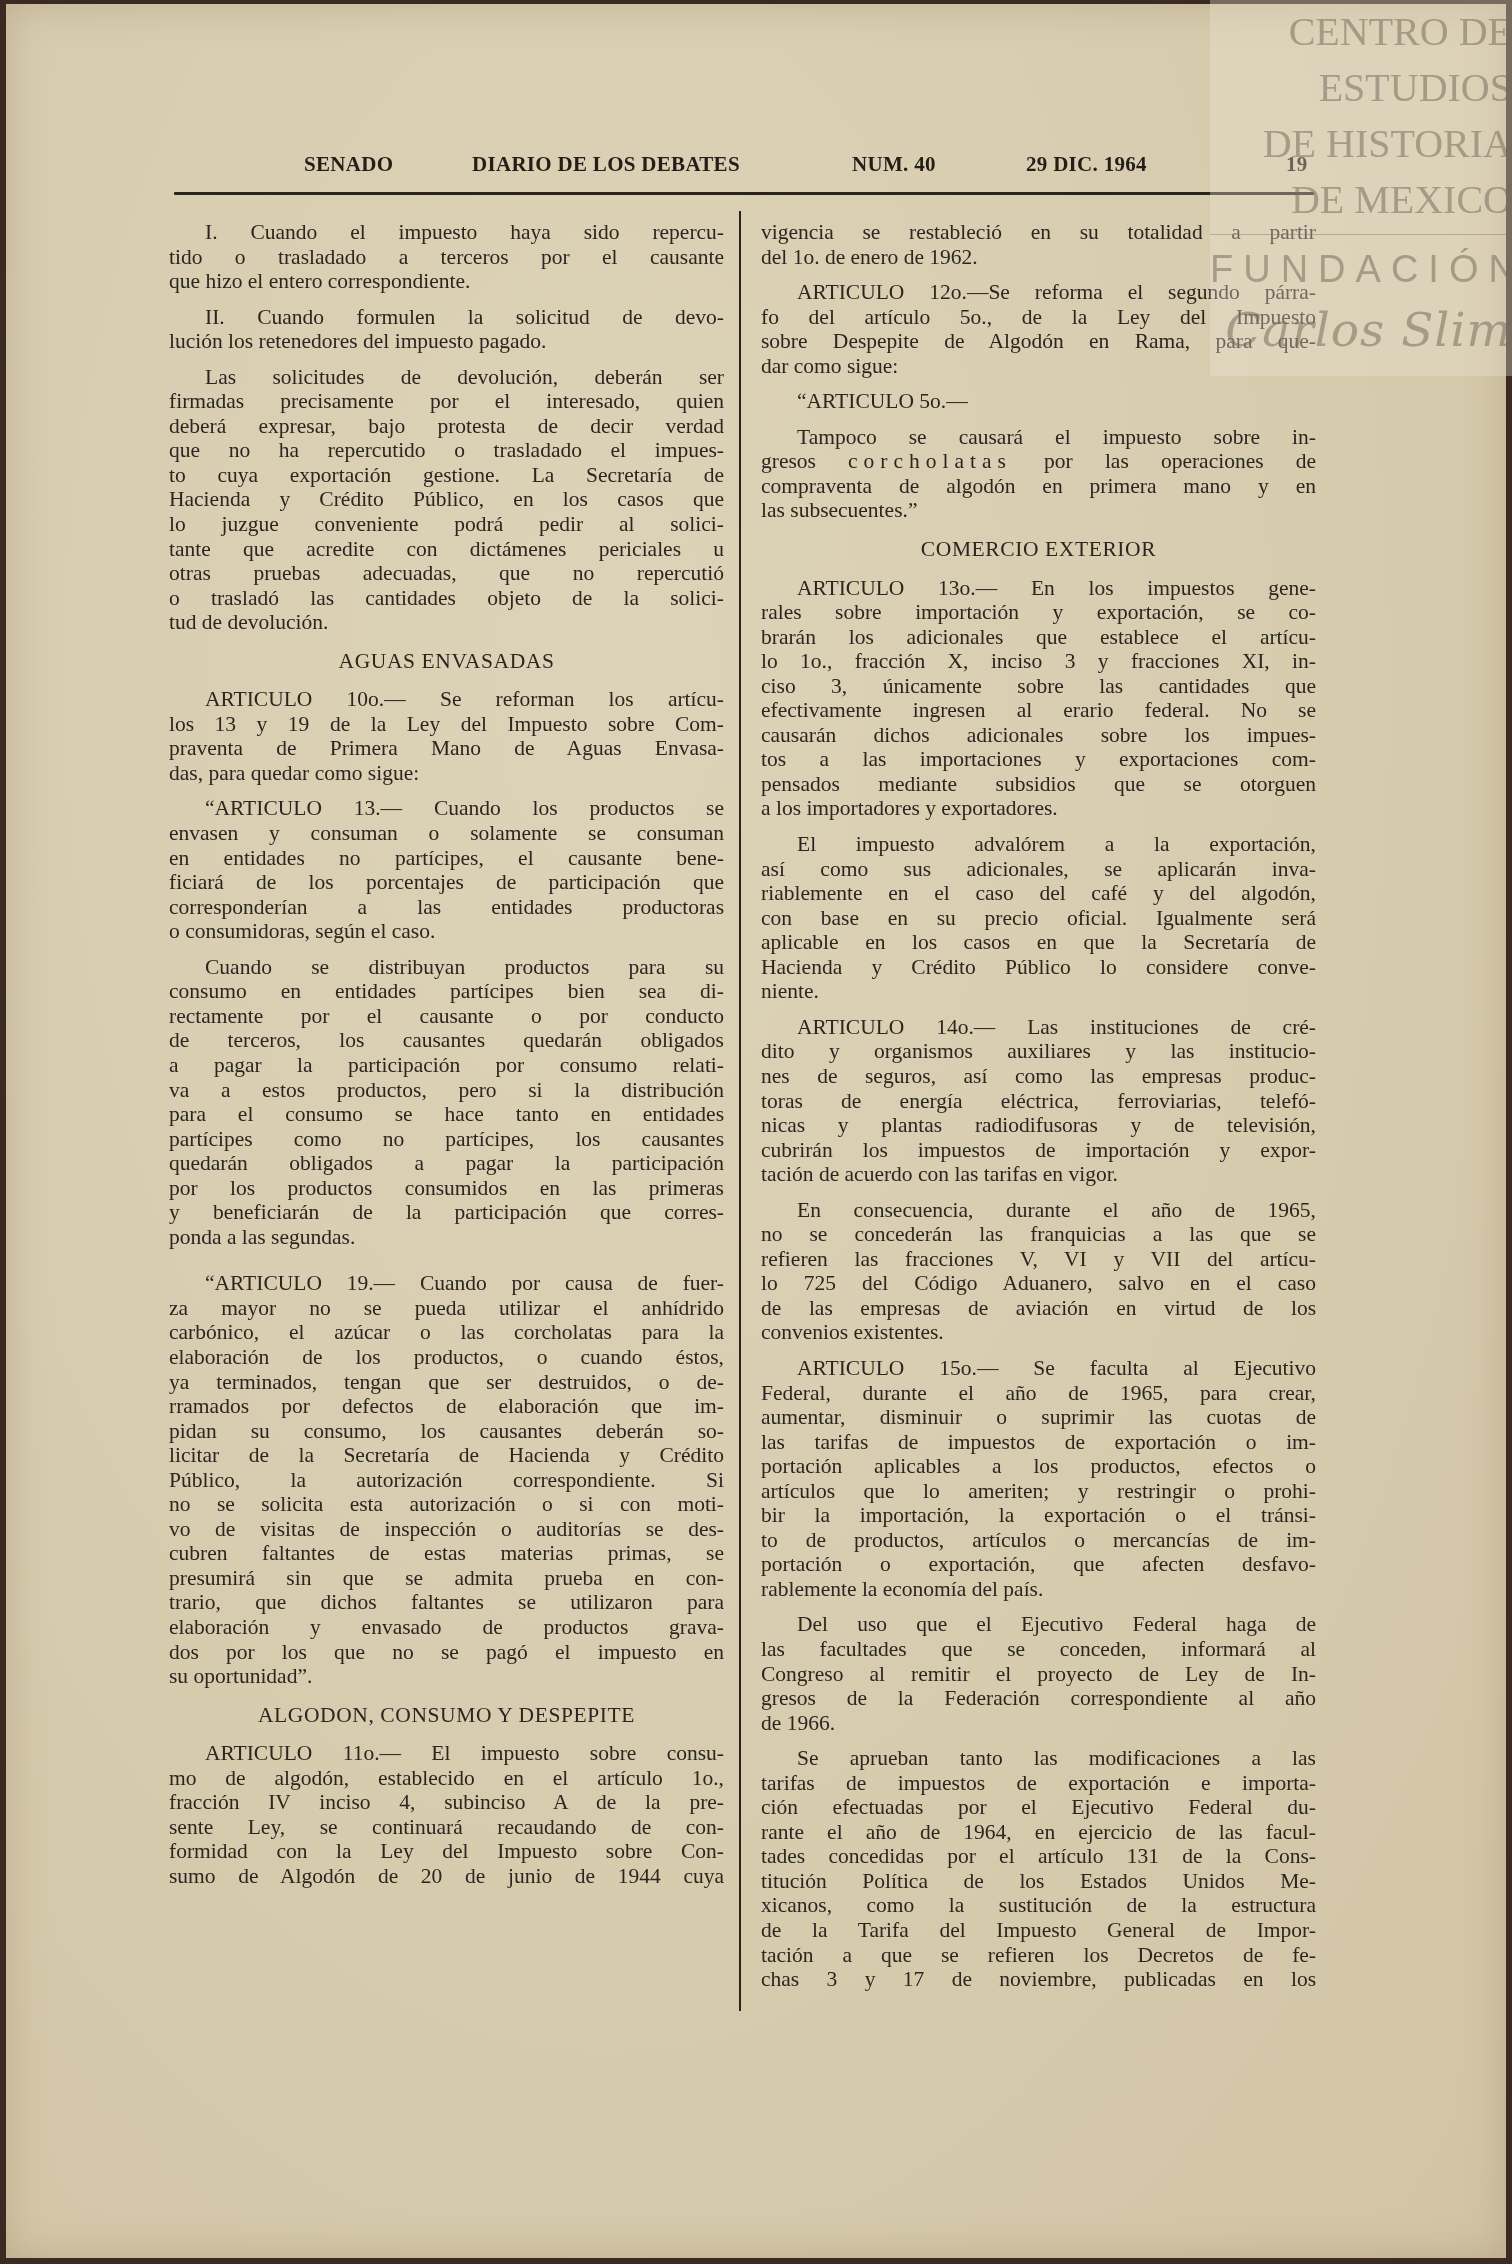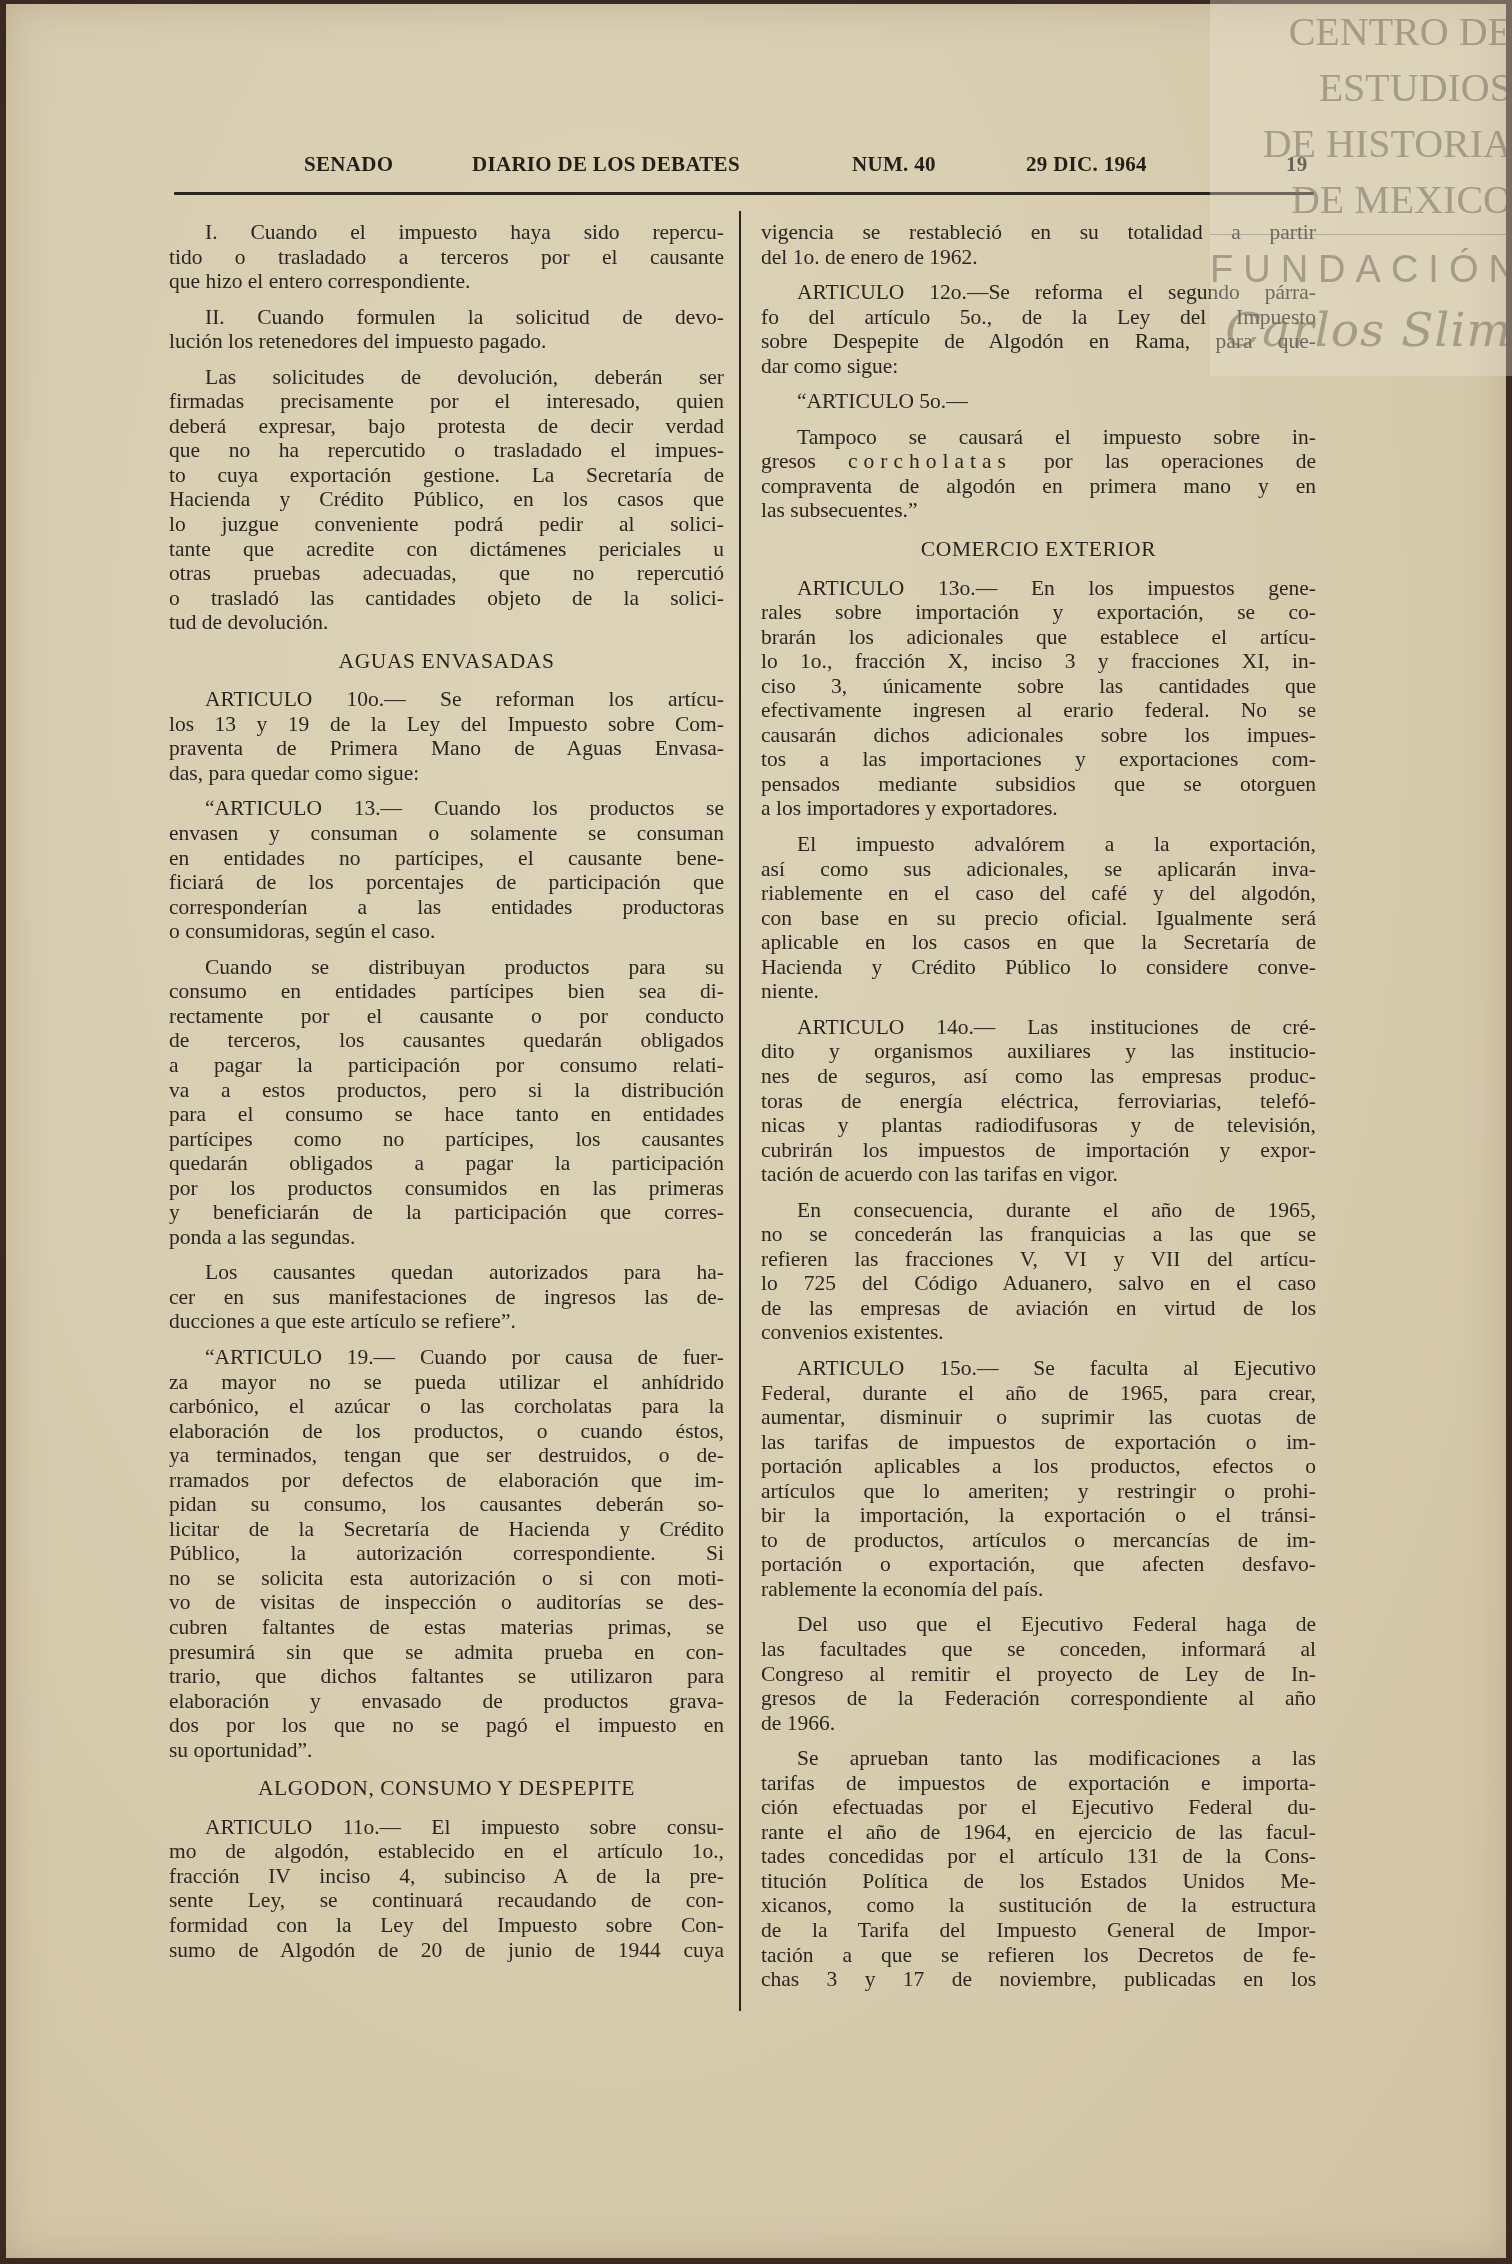--- a/index.html
+++ b/index.html
@@ -126,25 +126,20 @@
         <span class="line">a pagar la participación por consumo relati-</span>
         <span class="line">va a estos productos, pero si la distribución</span>
         <span class="line">para el consumo se hace tanto en entidades</span>
         <span class="line">partícipes como no partícipes, los causantes</span>
         <span class="line">quedarán obligados a pagar la participación</span>
         <span class="line">por los productos consumidos en las primeras</span>
         <span class="line">y beneficiarán de la participación que corres-</span>
         <span class="line last">ponda a las segundas.</span>
       </div>
       <span class="gap"></span>
-      <div>
-        <span class="line ind">Los causantes quedan autorizados para ha-</span>
-        <span class="line">cer en sus manifestaciones de ingresos las de-</span>
-        <span class="line last">ducciones a que este artículo se refiere”.</span>
-      </div>
       <span class="gap"></span>
       <div>
         <span class="line ind">“ARTICULO 19.— Cuando por causa de fuer-</span>
         <span class="line">za mayor no se pueda utilizar el anhídrido</span>
         <span class="line">carbónico, el azúcar o las corcholatas para la</span>
         <span class="line">elaboración de los productos, o cuando éstos,</span>
         <span class="line">ya terminados, tengan que ser destruidos, o de-</span>
         <span class="line">rramados por defectos de elaboración que im-</span>
         <span class="line">pidan su consumo, los causantes deberán so-</span>
         <span class="line">licitar de la Secretaría de Hacienda y Crédito</span>

